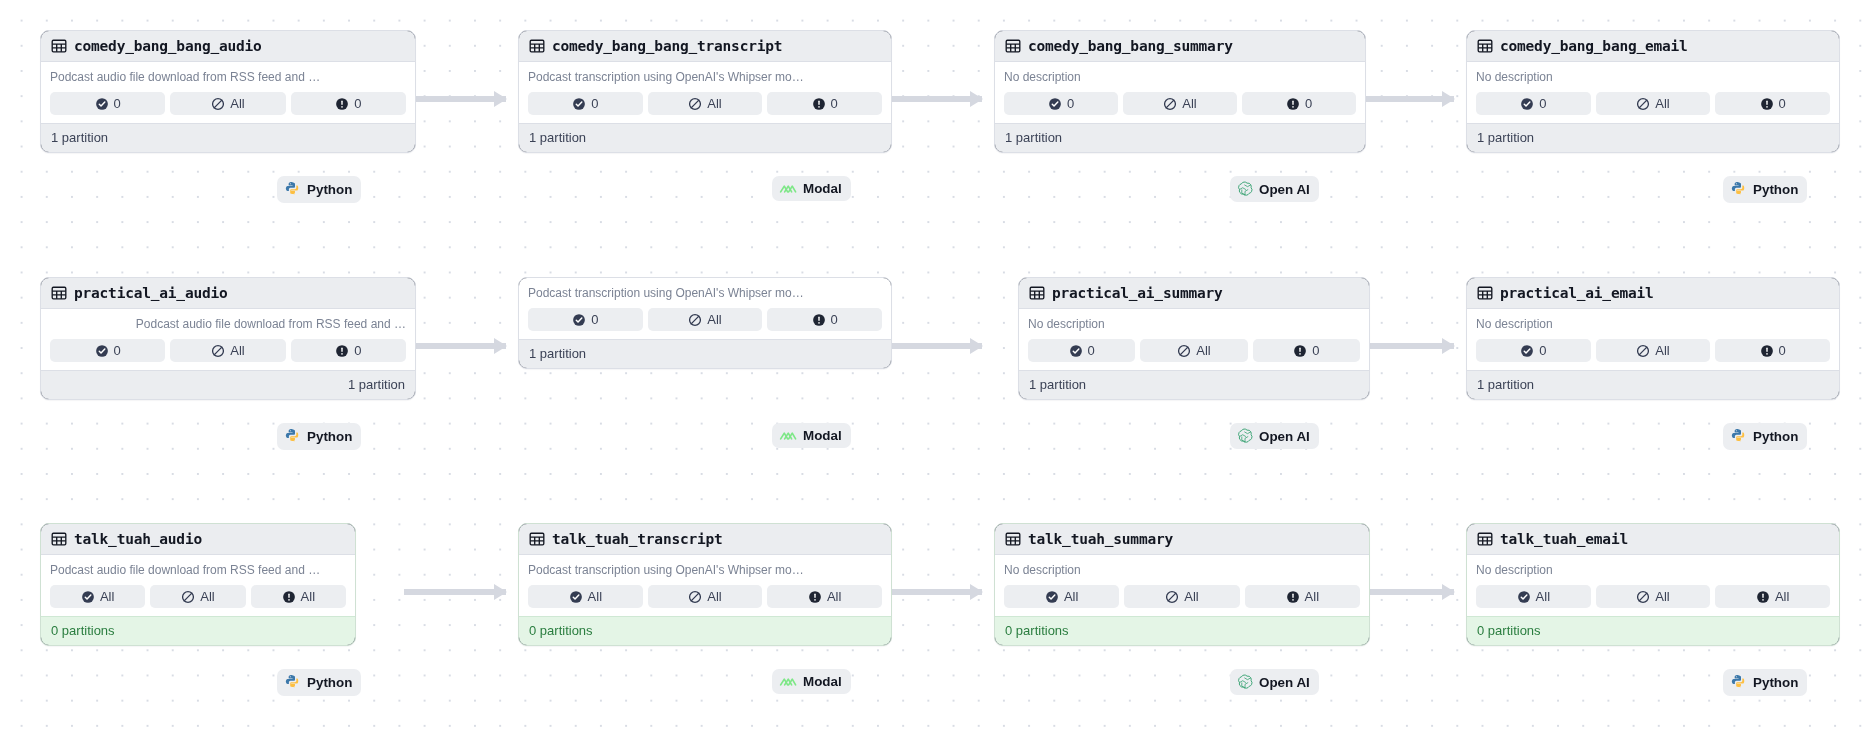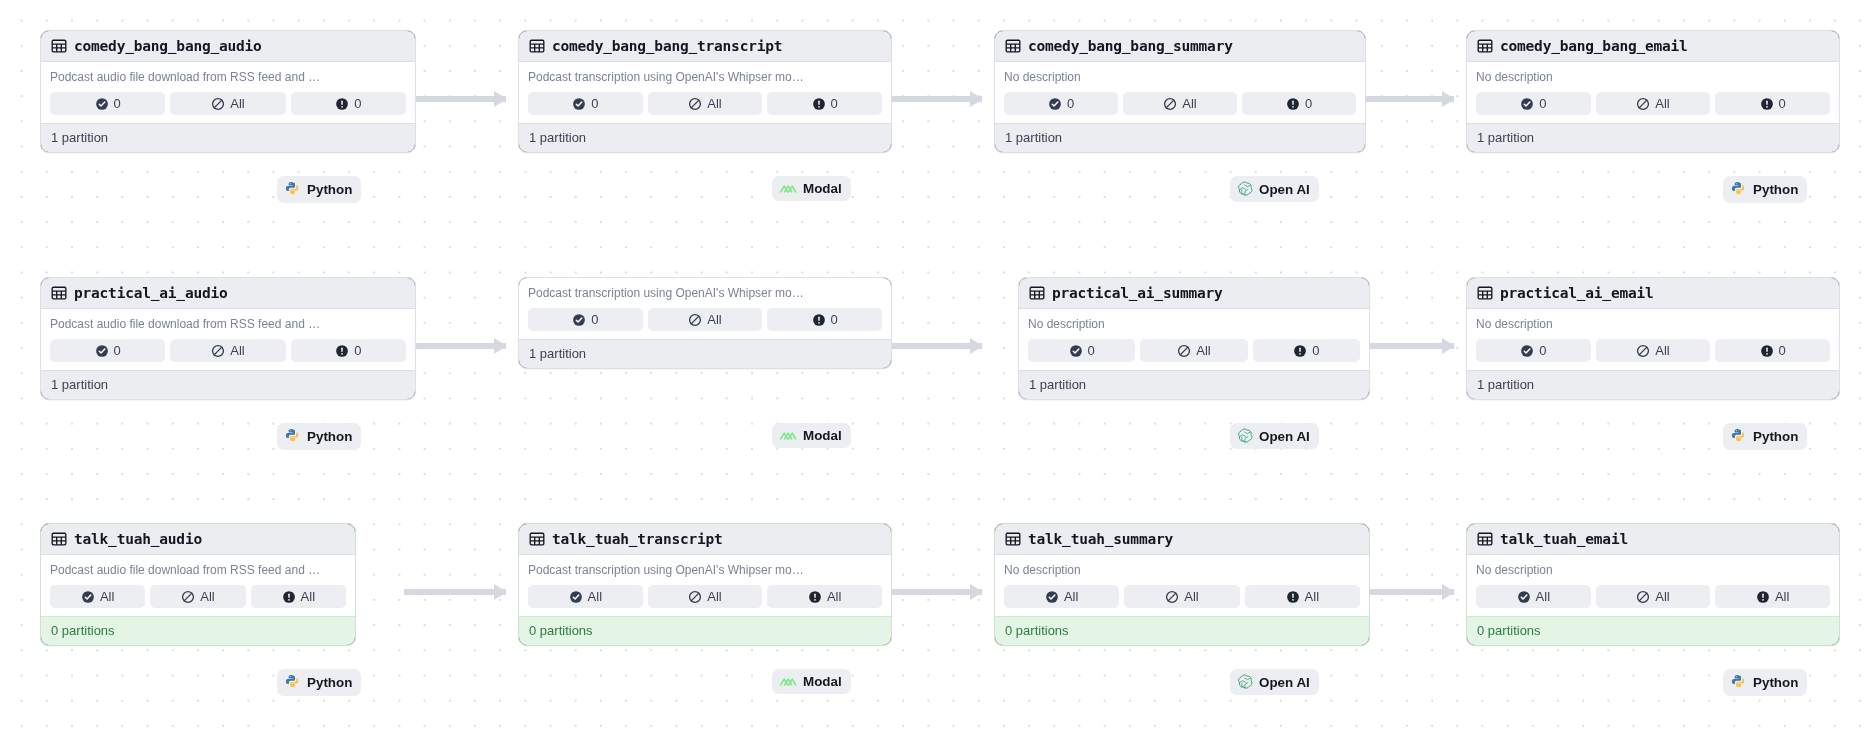--- a/index.html
+++ b/index.html
@@ -342,21 +342,21 @@
        <div class="asset-footer">1 partition</div>
      </div>
     </div>
     <div class="integration-tag" style="top: 176px; left: 1723px;">
       <svg width="17" height="17" viewBox="0 0 32 32" aria-hidden="true">
     <path d="M15.9 2c-2.4 0-4.3.3-5.5.9-1.1.5-1.6 1.4-1.6 2.5v3.1h7.3v1H6.9c-1.2 0-2.2.7-2.9 2.1-.7 1.6-.8 3.2 0 5 .6 1.5 1.6 2.3 2.9 2.3h2.3v-3.3c0-1.4 1.2-2.8 2.8-2.8h6.5c1.2 0 2.2-1 2.2-2.2V5.4c0-1.2-1-2.1-2.2-2.3-.8-.2-1.7-.3-2.6-.3zm-3.8 2.1c.6 0 1 .5 1 1.1s-.4 1-1 1-1.1-.4-1.1-1 .5-1.1 1.1-1.1z" fill="#3C78AA"></path>
     <path d="M23.2 9.5v3.2c0 1.5-1.3 2.8-2.8 2.8h-6.5c-1.2 0-2.2 1-2.2 2.2v4.2c0 1.2 1 1.9 2.2 2.2 1.4.4 2.8.5 4.5 0 1.1-.3 2.2-.9 2.2-2.2v-3.1h-7.2v-1h10.8c1.3 0 1.8-.9 2.3-2.3.5-1.4.5-2.8 0-4.6-.3-1.3-1-2.3-2.3-2.3h-1zm-4.1 13.4c.6 0 1.1.4 1.1 1s-.5 1.1-1.1 1.1-1-.5-1-1.1.4-1 1-1z" fill="#FDBF41"></path>
   </svg>
       <span>Python</span>
     </div>
-    <div class="asset-node" style="left: 40px; top: 277px; width: 376px;">
+    <div class="asset-node" style="left: 40px; top: 277px; width: 376px; text-align: right;">
       <div class="asset-card">
        <div class="asset-header">
          <svg class="table-icon" width="16" height="16" viewBox="0 0 16 16" aria-hidden="true">
     <rect x="1.2" y="2.2" width="13.6" height="11.6" rx="1.2" fill="none" stroke="#131722" stroke-width="1.35"></rect>
     <line x1="1.2" y1="6.1" x2="14.8" y2="6.1" stroke="#131722" stroke-width="1.35"></line>
     <line x1="1.2" y1="9.9" x2="14.8" y2="9.9" stroke="#131722" stroke-width="1.35"></line>
     <line x1="5.7" y1="6.1" x2="5.7" y2="13.8" stroke="#131722" stroke-width="1.35"></line>
     <line x1="10.3" y1="6.1" x2="10.3" y2="13.8" stroke="#131722" stroke-width="1.35"></line>
   </svg>
          <span class="asset-title">practical_ai_audio</span>

